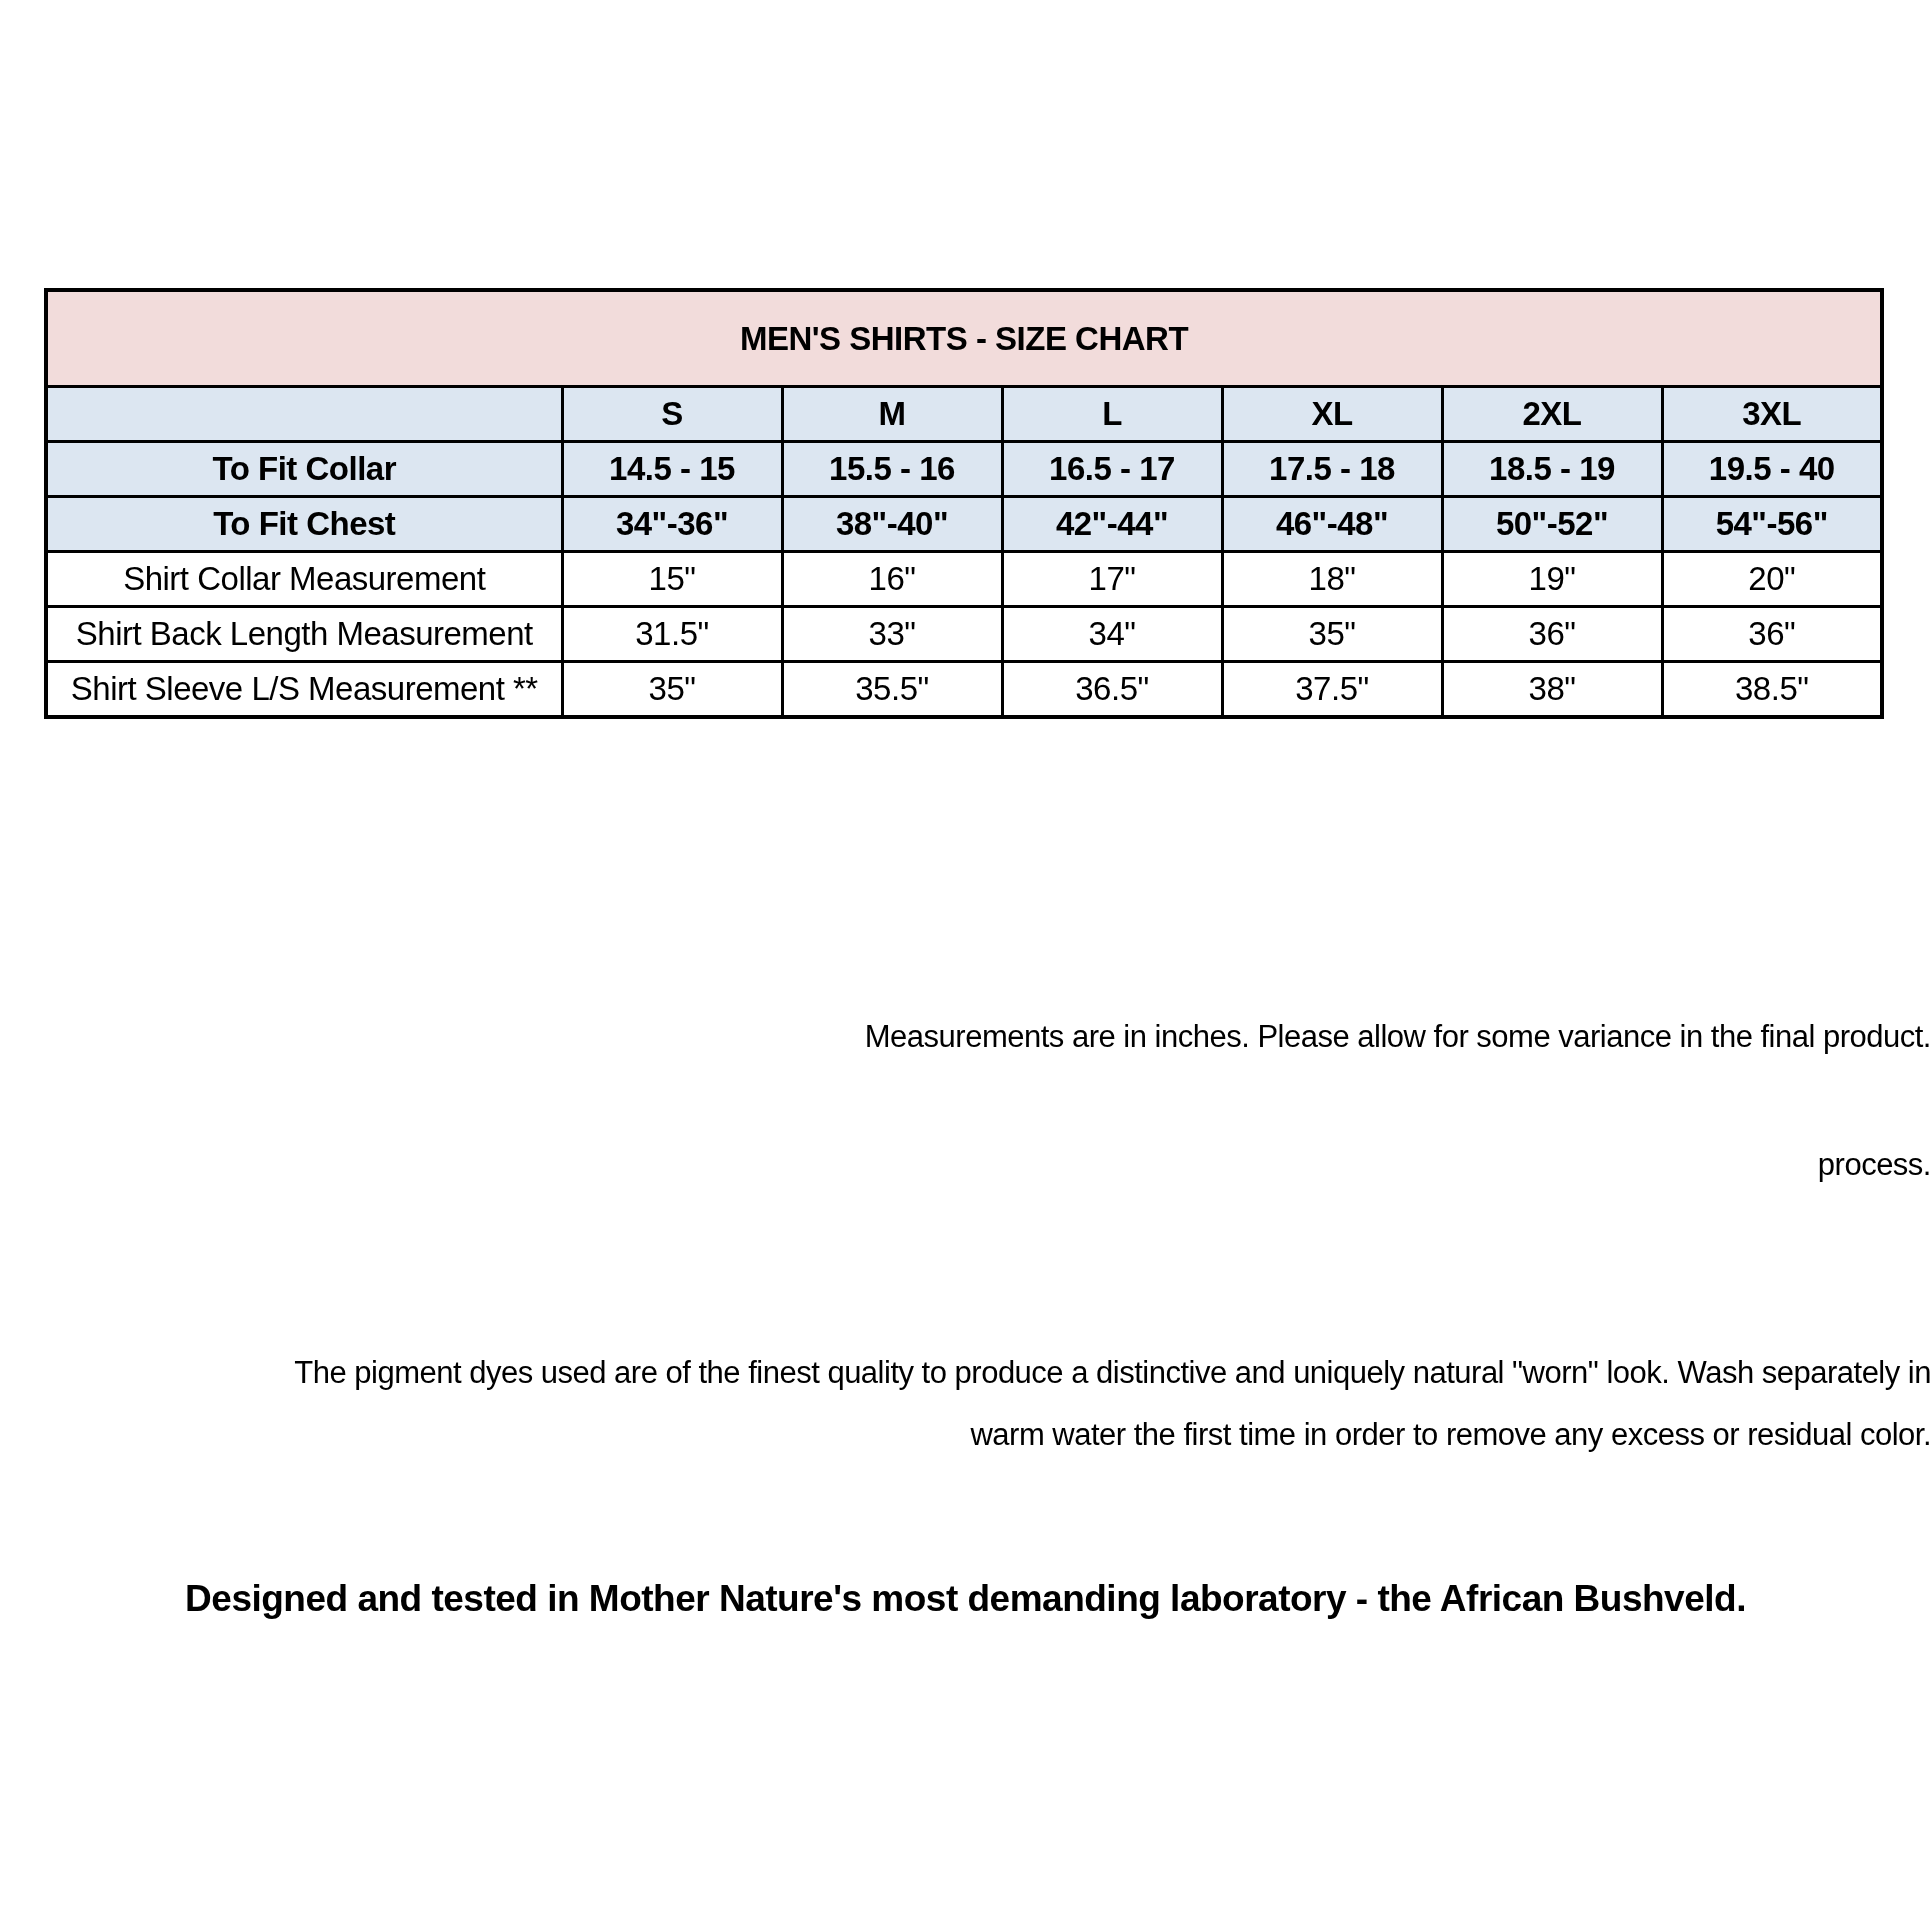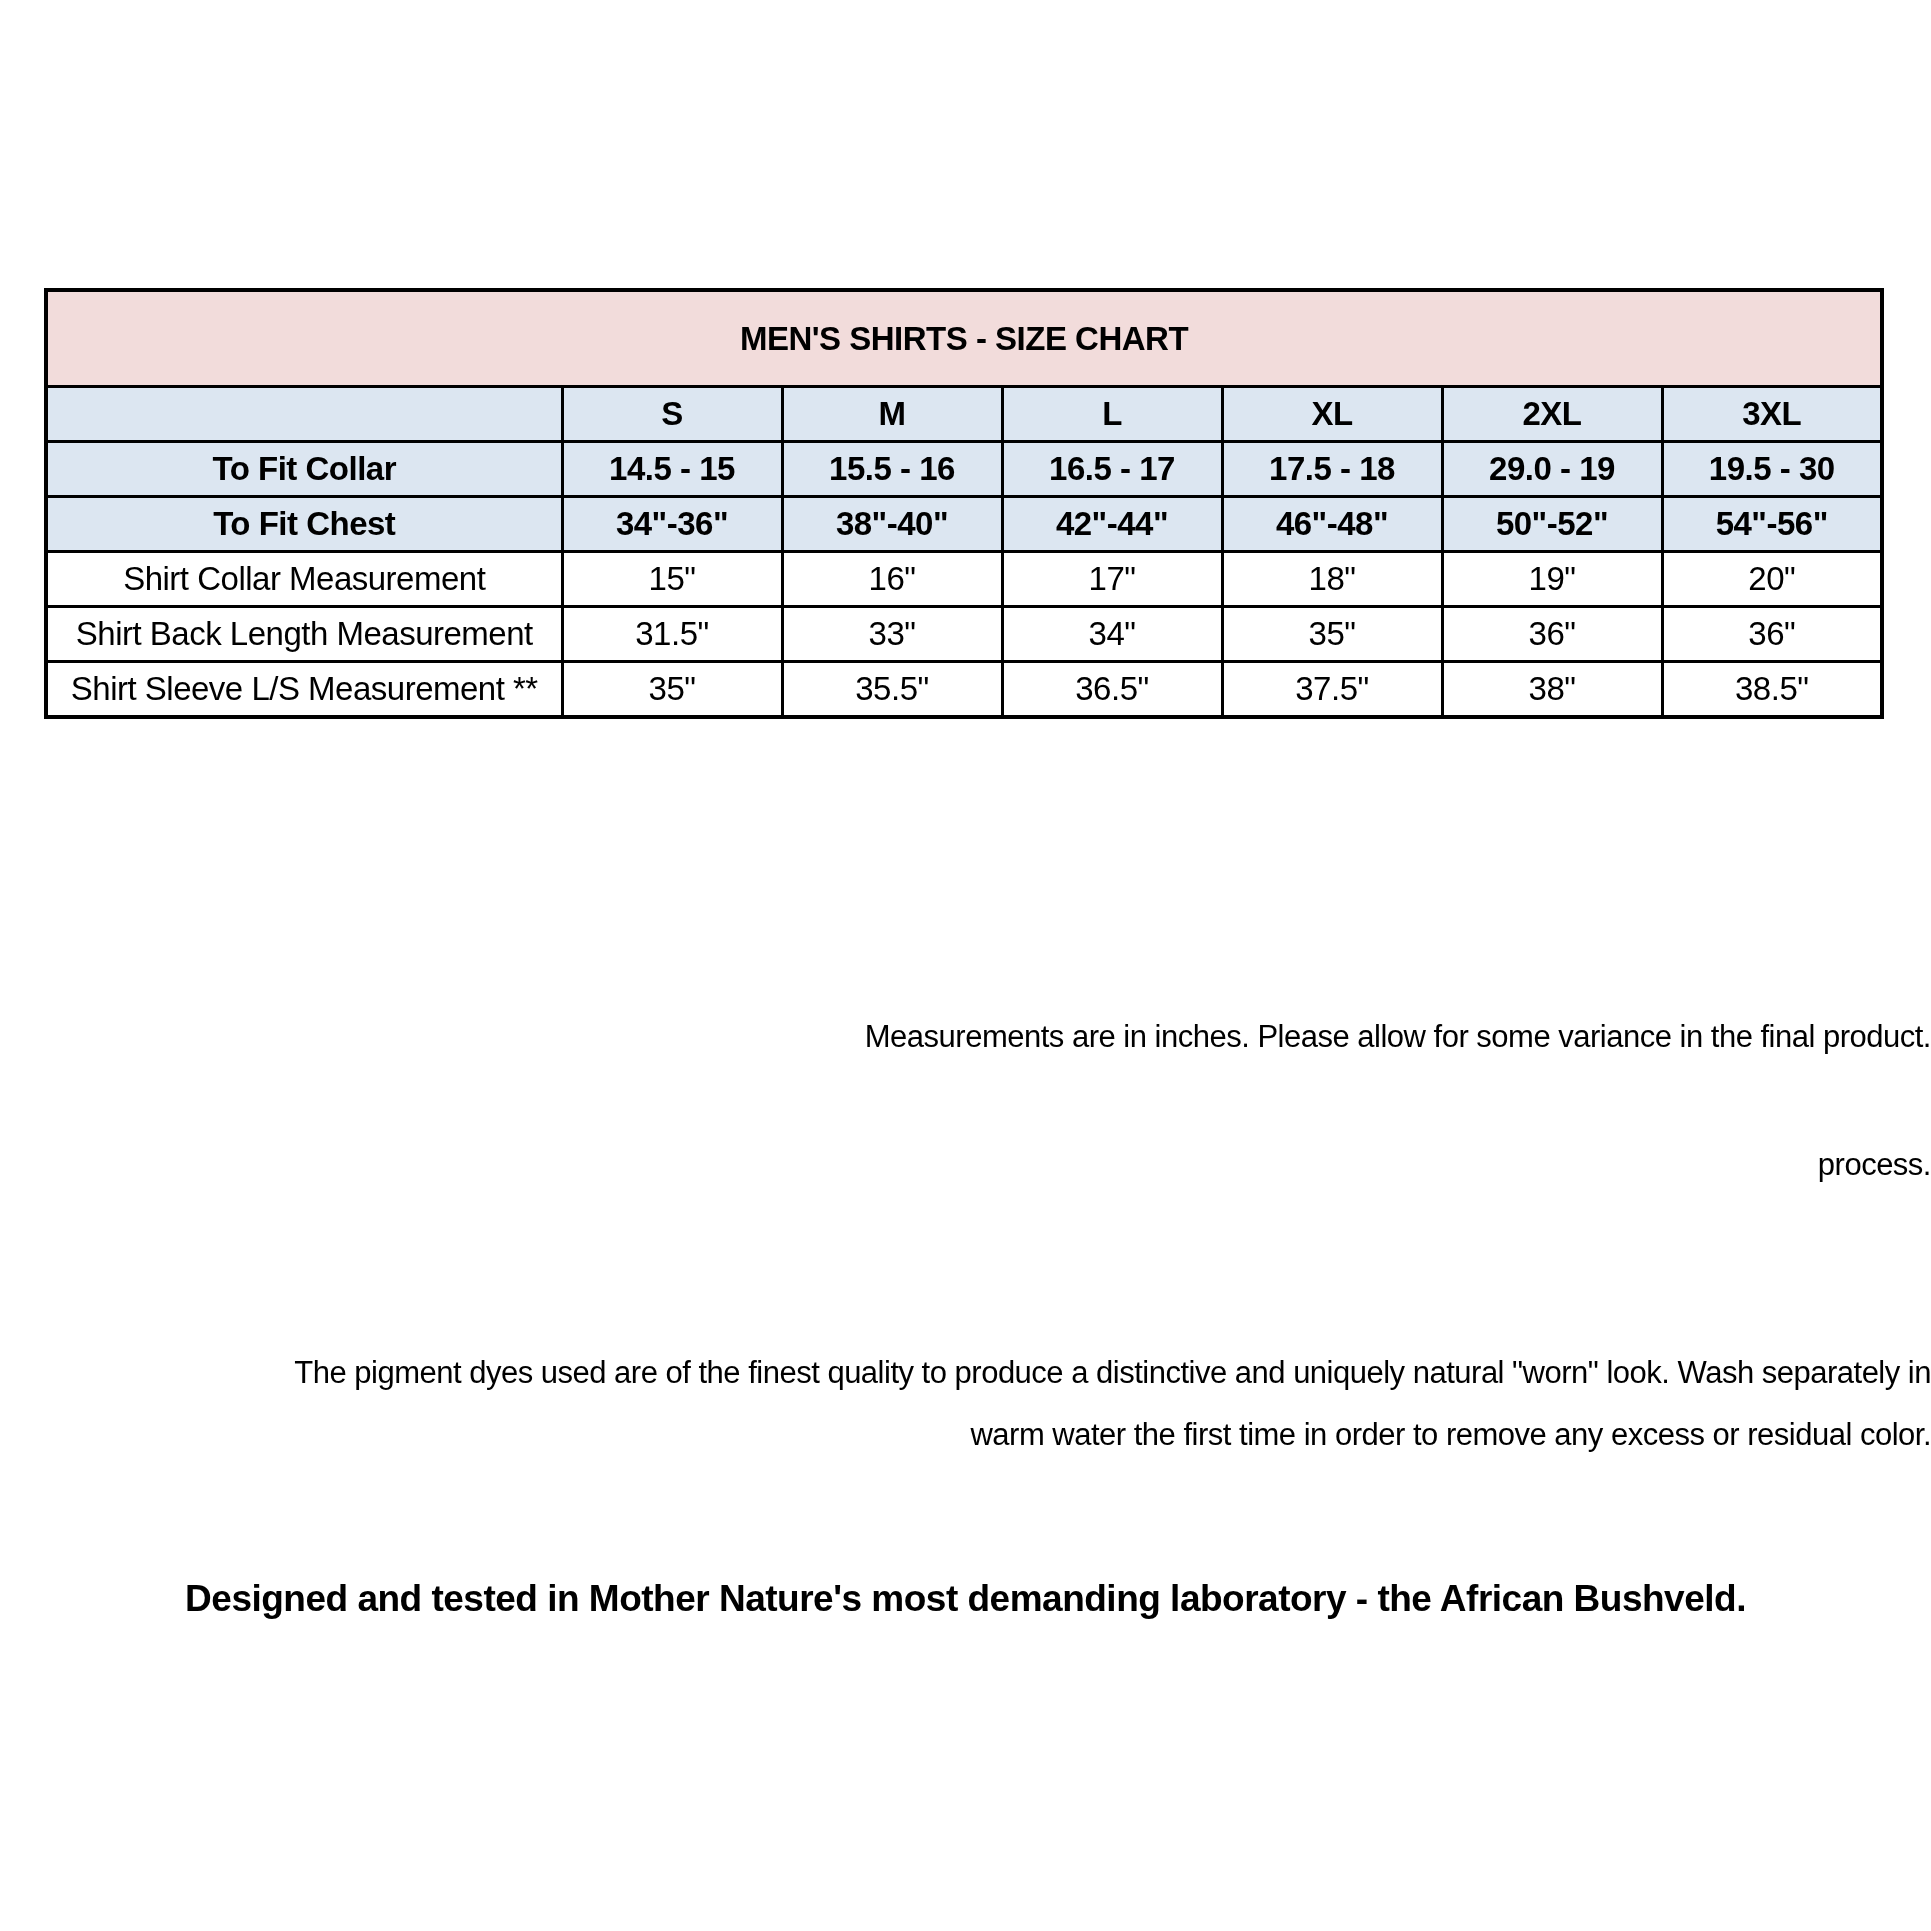--- a/index.html
+++ b/index.html
@@ -79,22 +79,22 @@
         <td>XL</td>
         <td>2XL</td>
         <td>3XL</td>
       </tr>
       <tr class="blue-row">
         <td>To Fit Collar</td>
         <td>14.5 - 15</td>
         <td>15.5 - 16</td>
         <td>16.5 - 17</td>
         <td>17.5 - 18</td>
-        <td>29.0 - 19</td>
-        <td>19.5 - 30</td>
+        <td>18.5 - 19</td>
+        <td>19.5 - 40</td>
       </tr>
       <tr class="blue-row">
         <td>To Fit Chest</td>
         <td>34"-36"</td>
         <td>38"-40"</td>
         <td>42"-44"</td>
         <td>46"-48"</td>
         <td>50"-52"</td>
         <td>54"-56"</td>
       </tr>

